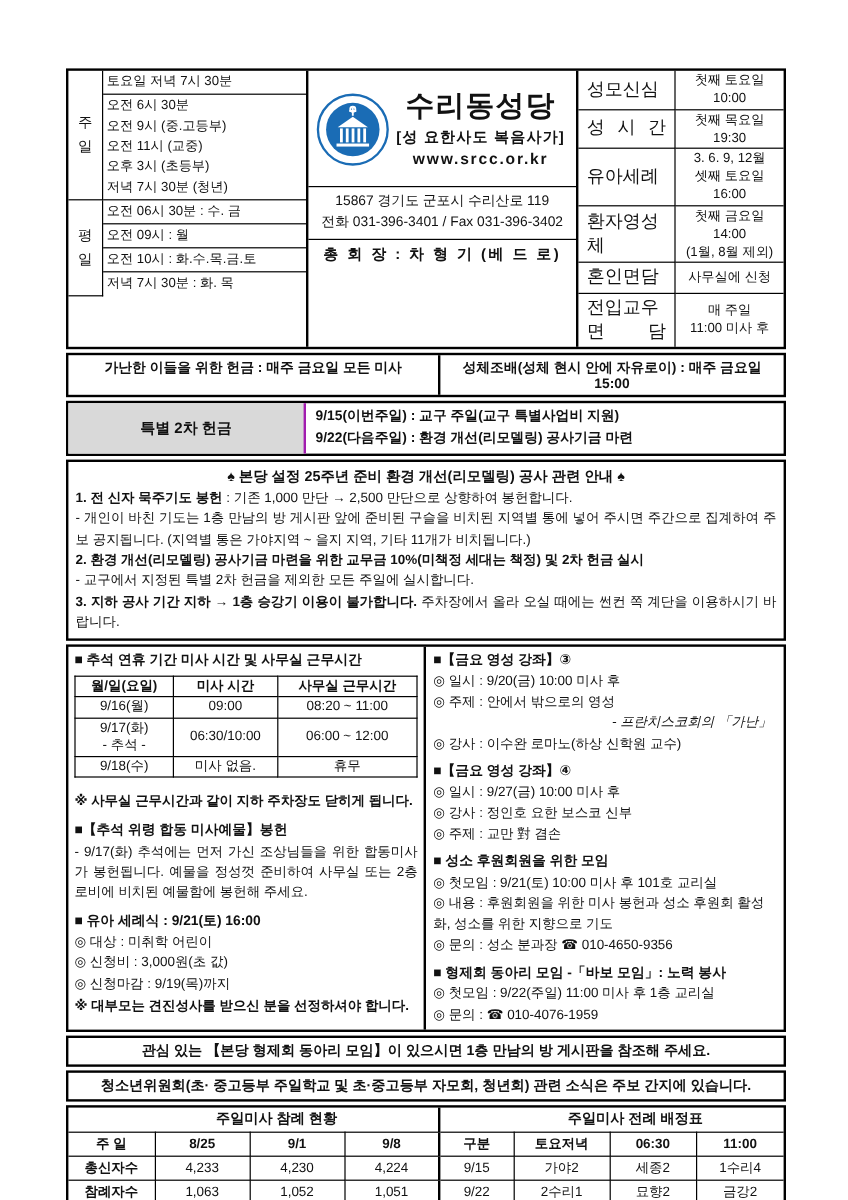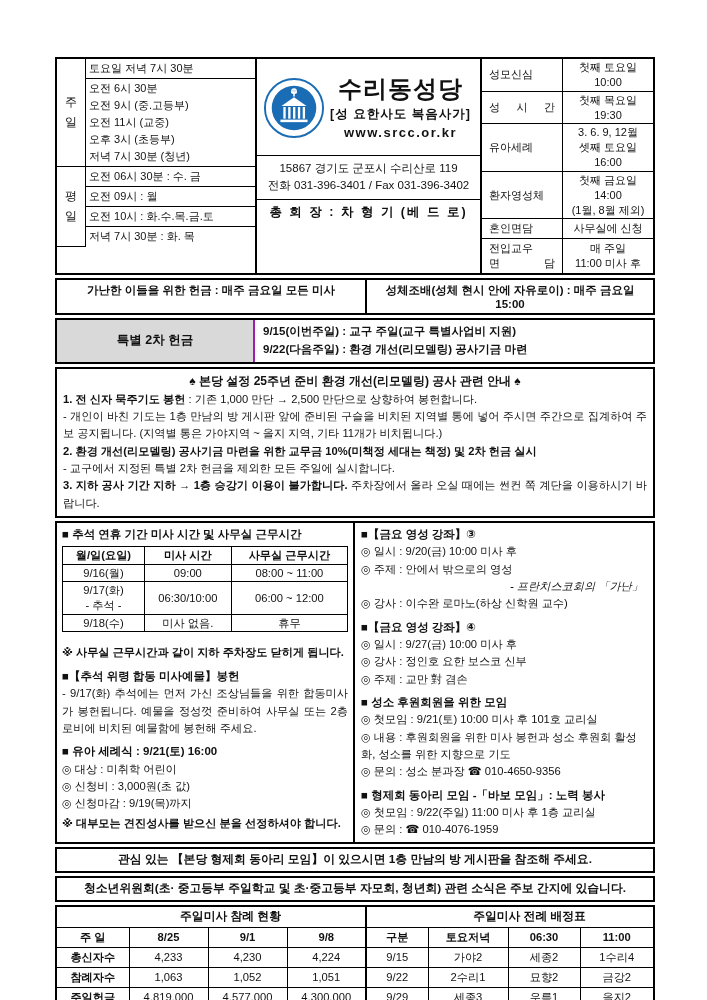--- a/index.html
+++ b/index.html
@@ -30,21 +30,21 @@
   .church-url{font-size:13px;font-weight:bold;letter-spacing:1.5px;margin-top:2px;}
   .addr-blk{border-top:1.5px solid #000;text-align:center;font-size:11.5px;line-height:1.5;padding:4px 2px;}
   .pres-row{border-top:1.5px solid #000;text-align:center;font-size:12.5px;font-weight:bold;
             letter-spacing:2px;padding:4px 2px;}
   .yeon-row{border-top:1.5px solid #000;text-align:center;font-size:12px;padding:5px 2px;flex:1;}
   .svc td{text-align:center;line-height:1.35;}
   .svc td:first-child{border-left:none;}
   .svc td:last-child{border-right:none;}
   .svc tr:first-child td{border-top:none;}
   .svc tr:last-child td{border-bottom:none;}
-  .svc .lbl{width:66px;text-align:justify;text-align-last:justify;padding:2px 7px;font-size:11px;margin-left:36px;}
+  .svc .lbl{width:66px;text-align:justify;text-align-last:justify;padding:2px 7px;font-size:15px;margin-left:36px;}
   
   .band{display:flex;font-weight:bold;}
   .band .cell{padding:3px 6px;font-size:11.5px;box-sizing:border-box;}
   .b1-left{width:310px;border-right:2px solid #000;text-align:center;}
   .b1-right{flex:1;text-align:center;font-size:11px;}
   .sp-label{width:196px;border-right:2px solid #a21caf;background:#d9d9d9;display:flex;
             align-items:center;justify-content:center;font-size:12.5px;font-weight:bold;}
   .sp-lines{flex:1;padding:3px 8px;font-size:11.5px;font-weight:bold;line-height:1.55;}
   
   .notice{padding:2px 6px 4px 6px;}
@@ -212,21 +212,21 @@
       <table class="chu-table">
         <tbody>
             <tr>
           <td>월/일(요일)</td>
           <td>미사 시간</td>
           <td>사무실 근무시간</td>
         </tr>
         <tr>
           <td class="pre">9/16(월)</td>
           <td>09:00</td>
-          <td>08:00 ~ 11:00</td>
+          <td>08:20 ~ 11:00</td>
         </tr>
         <tr>
           <td class="pre">9/17(화)
 - 추석 -</td>
           <td>06:30/10:00</td>
           <td>06:00 ~ 12:00</td>
         </tr>
         <tr>
           <td class="pre">9/18(수)</td>
           <td>미사 없음.</td>

